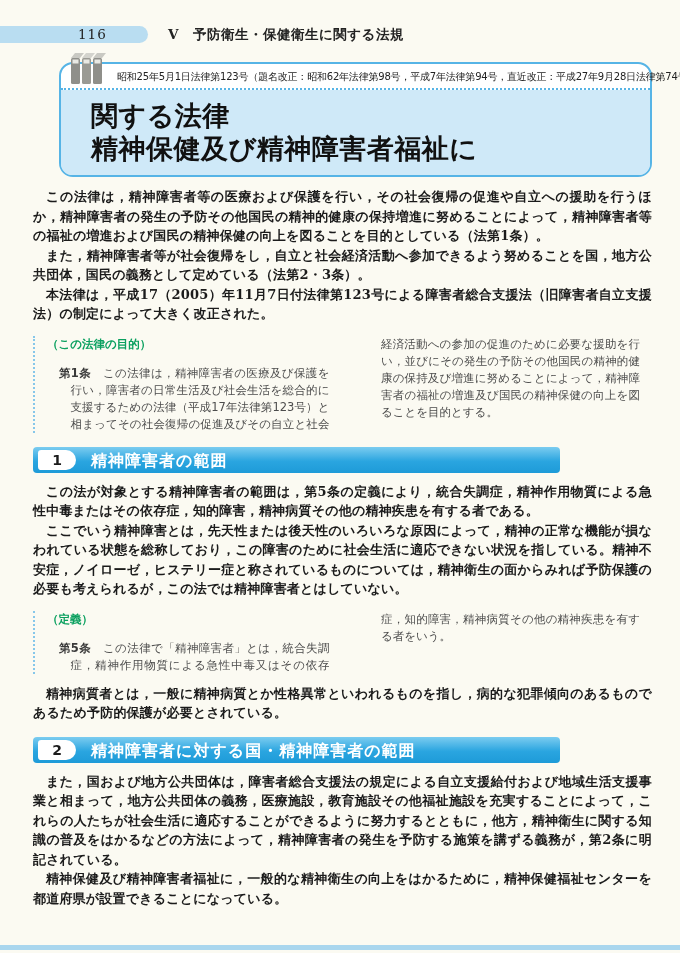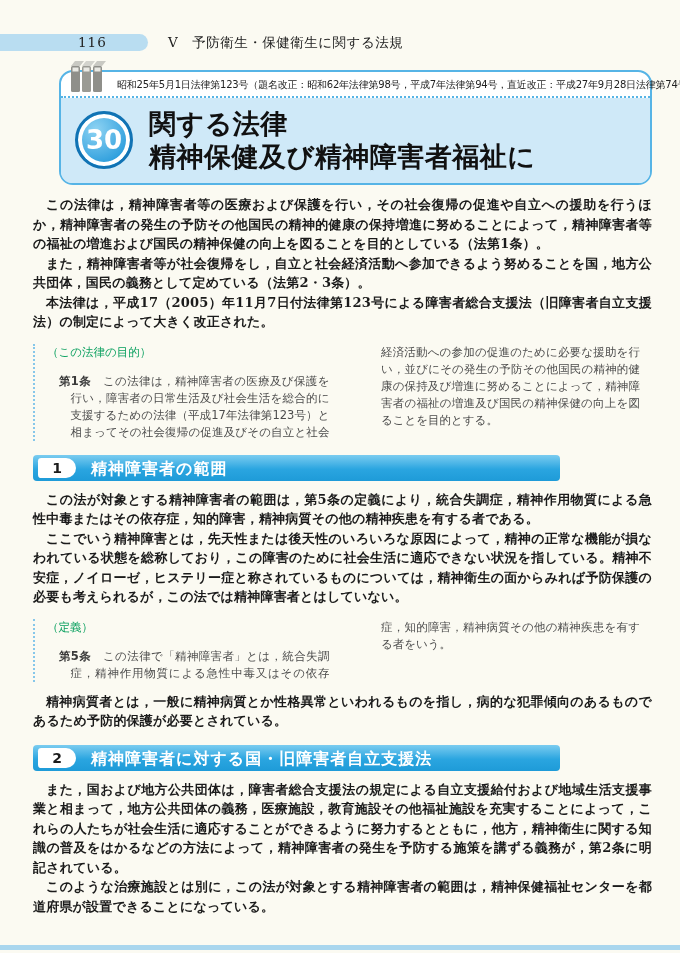--- a/index.html
+++ b/index.html
@@ -8,37 +8,37 @@
     background:#fbfaf2;
     font-family:"DejaVu Serif","Liberation Serif",serif;
     color:#1b1b1b;
     overflow:hidden;
     position:relative;
   }
   .page{
     position:relative;
     width:680px;height:953px;
     box-sizing:border-box;
-    padding:34px 28px 0 33px;
+    padding:26px 28px 0 33px;
   }
   
   .running-header{position:relative;height:20px;margin-bottom:6px;}
   .pagenum-pill{
     position:absolute;left:-33px;top:0;
     width:148px;height:17px;
     background:#b9ddf1;
     border-radius:0 9px 9px 0;
   }
   .pagenum{
     position:absolute;left:45px;top:0px;
     font-size:13.5px;letter-spacing:1px;color:#222;
   }
   .chapter-title{
     position:absolute;left:135px;top:0px;
-    font-size:13.5px;font-weight:normal;color:#222;
+    font-size:13.5px;font-weight:bold;color:#222;
     letter-spacing:0.5px;
   }
   
   .law-box{
     position:relative;
     margin:16px 0 10px 26px;
     border:2.5px solid #56b4e6;
     border-radius:14px;
     background:#fff;
     overflow:visible;
@@ -87,21 +87,21 @@
   .law-quote{
     margin:12px 0 10px 0;
     padding-left:12px;
     border-left:2px dotted #86c7ea;
     font-family:"DejaVu Sans","Liberation Sans",sans-serif;
     font-size:11.5px;line-height:17px;color:#4c4c4c;
     column-count:2;column-gap:16px;
     text-align:justify;
   }
   .law-quote-heading{
-    font-weight:normal;color:#0aa05f;
+    font-weight:bold;color:#0aa05f;
     margin:0 0 1px 0;
   }
   .law-p{
     margin:12px;
     padding-left:1em;text-indent:-1em;
   }
   .law-no{font-weight:bold;color:#3a3a3a;}
   
   .section-bar{
     position:relative;
@@ -152,21 +152,20 @@
         <rect x="15" y="8" width="9" height="26" rx="1.5" fill="#9a9a94"></rect>
         <rect x="16.5" y="9.5" width="6" height="4" fill="#e9e9e4"></rect>
         <path d="M15 8 L19 3 L28 3 L24 8 Z" fill="#d3d3cd"></path>
         <rect x="26" y="8" width="9" height="26" rx="1.5" fill="#8f8f8a"></rect>
         <rect x="27.5" y="9.5" width="6" height="4" fill="#e9e9e4"></rect>
         <path d="M26 8 L30 3 L39 3 L35 8 Z" fill="#c9c9c3"></path>
       </g>
     </svg>
     <div class="law-box-date">昭和25年5月1日法律第123号（題名改正：昭和62年法律第98号，平成7年法律第94号，直近改正：平成27年9月28日法律第74号）</div>
     <div class="law-box-main">
-      <div class="law-number-circle">30</div>
       <div class="law-title">
         <div>関する法律</div>
         <div>精神保健及び精神障害者福祉に</div>
       </div>
     </div>
   </div>
 
   <div class="intro-block">
     <p class="body-p">この法律は，精神障害者等の医療および保護を行い，その社会復帰の促進や自立への援助を行うほか，精神障害者の発生の予防その他国民の精神的健康の保持増進に努めることによって，精神障害者等の福祉の増進および国民の精神保健の向上を図ることを目的としている（法第1条）。</p>
     <p class="body-p">また，精神障害者等が社会復帰をし，自立と社会経済活動へ参加できるよう努めることを国，地方公共団体，国民の義務として定めている（法第2・3条）。</p>
@@ -187,19 +186,19 @@
 
   <div class="law-quote">
     <p class="law-quote-heading">（定義）</p>
     <p class="law-p"><span class="law-no">第5条　</span><span>この法律で「精神障害者」とは，統合失調症，精神作用物質による急性中毒又はその依存症，知的障害，精神病質その他の精神疾患を有する者をいう。</span></p>
   </div>
 
   <p class="body-p">精神病質者とは，一般に精神病質とか性格異常といわれるものを指し，病的な犯罪傾向のあるものであるため予防的保護が必要とされている。</p>
 
   <div class="section-bar">
     <div class="section-badge">2</div>
-    <div class="section-label">精神障害者に対する国・旧障害者自立支援法</div>
+    <div class="section-label">精神障害者に対する国・精神障害者の範囲</div>
   </div>
   <p class="body-p">また，国および地方公共団体は，障害者総合支援法の規定による自立支援給付および地域生活支援事業と相まって，地方公共団体の義務，医療施設，教育施設その他福祉施設を充実することによって，これらの人たちが社会生活に適応することができるように努力するとともに，他方，精神衛生に関する知識の普及をはかるなどの方法によって，精神障害者の発生を予防する施策を講ずる義務が，第2条に明記されている。</p>
-  <p class="body-p">このような治療施設とは別に，この法が対象とする精神障害者の範囲は，精神保健福祉センターを都道府県が設置できることになっている。</p>
+  <p class="body-p">精神保健及び精神障害者福祉に，一般的な精神衛生の向上をはかるために，精神保健福祉センターを都道府県が設置できることになっている。</p>
 
   <div class="page-bottom-rule"></div>
 </div>
 
 </body></html>

